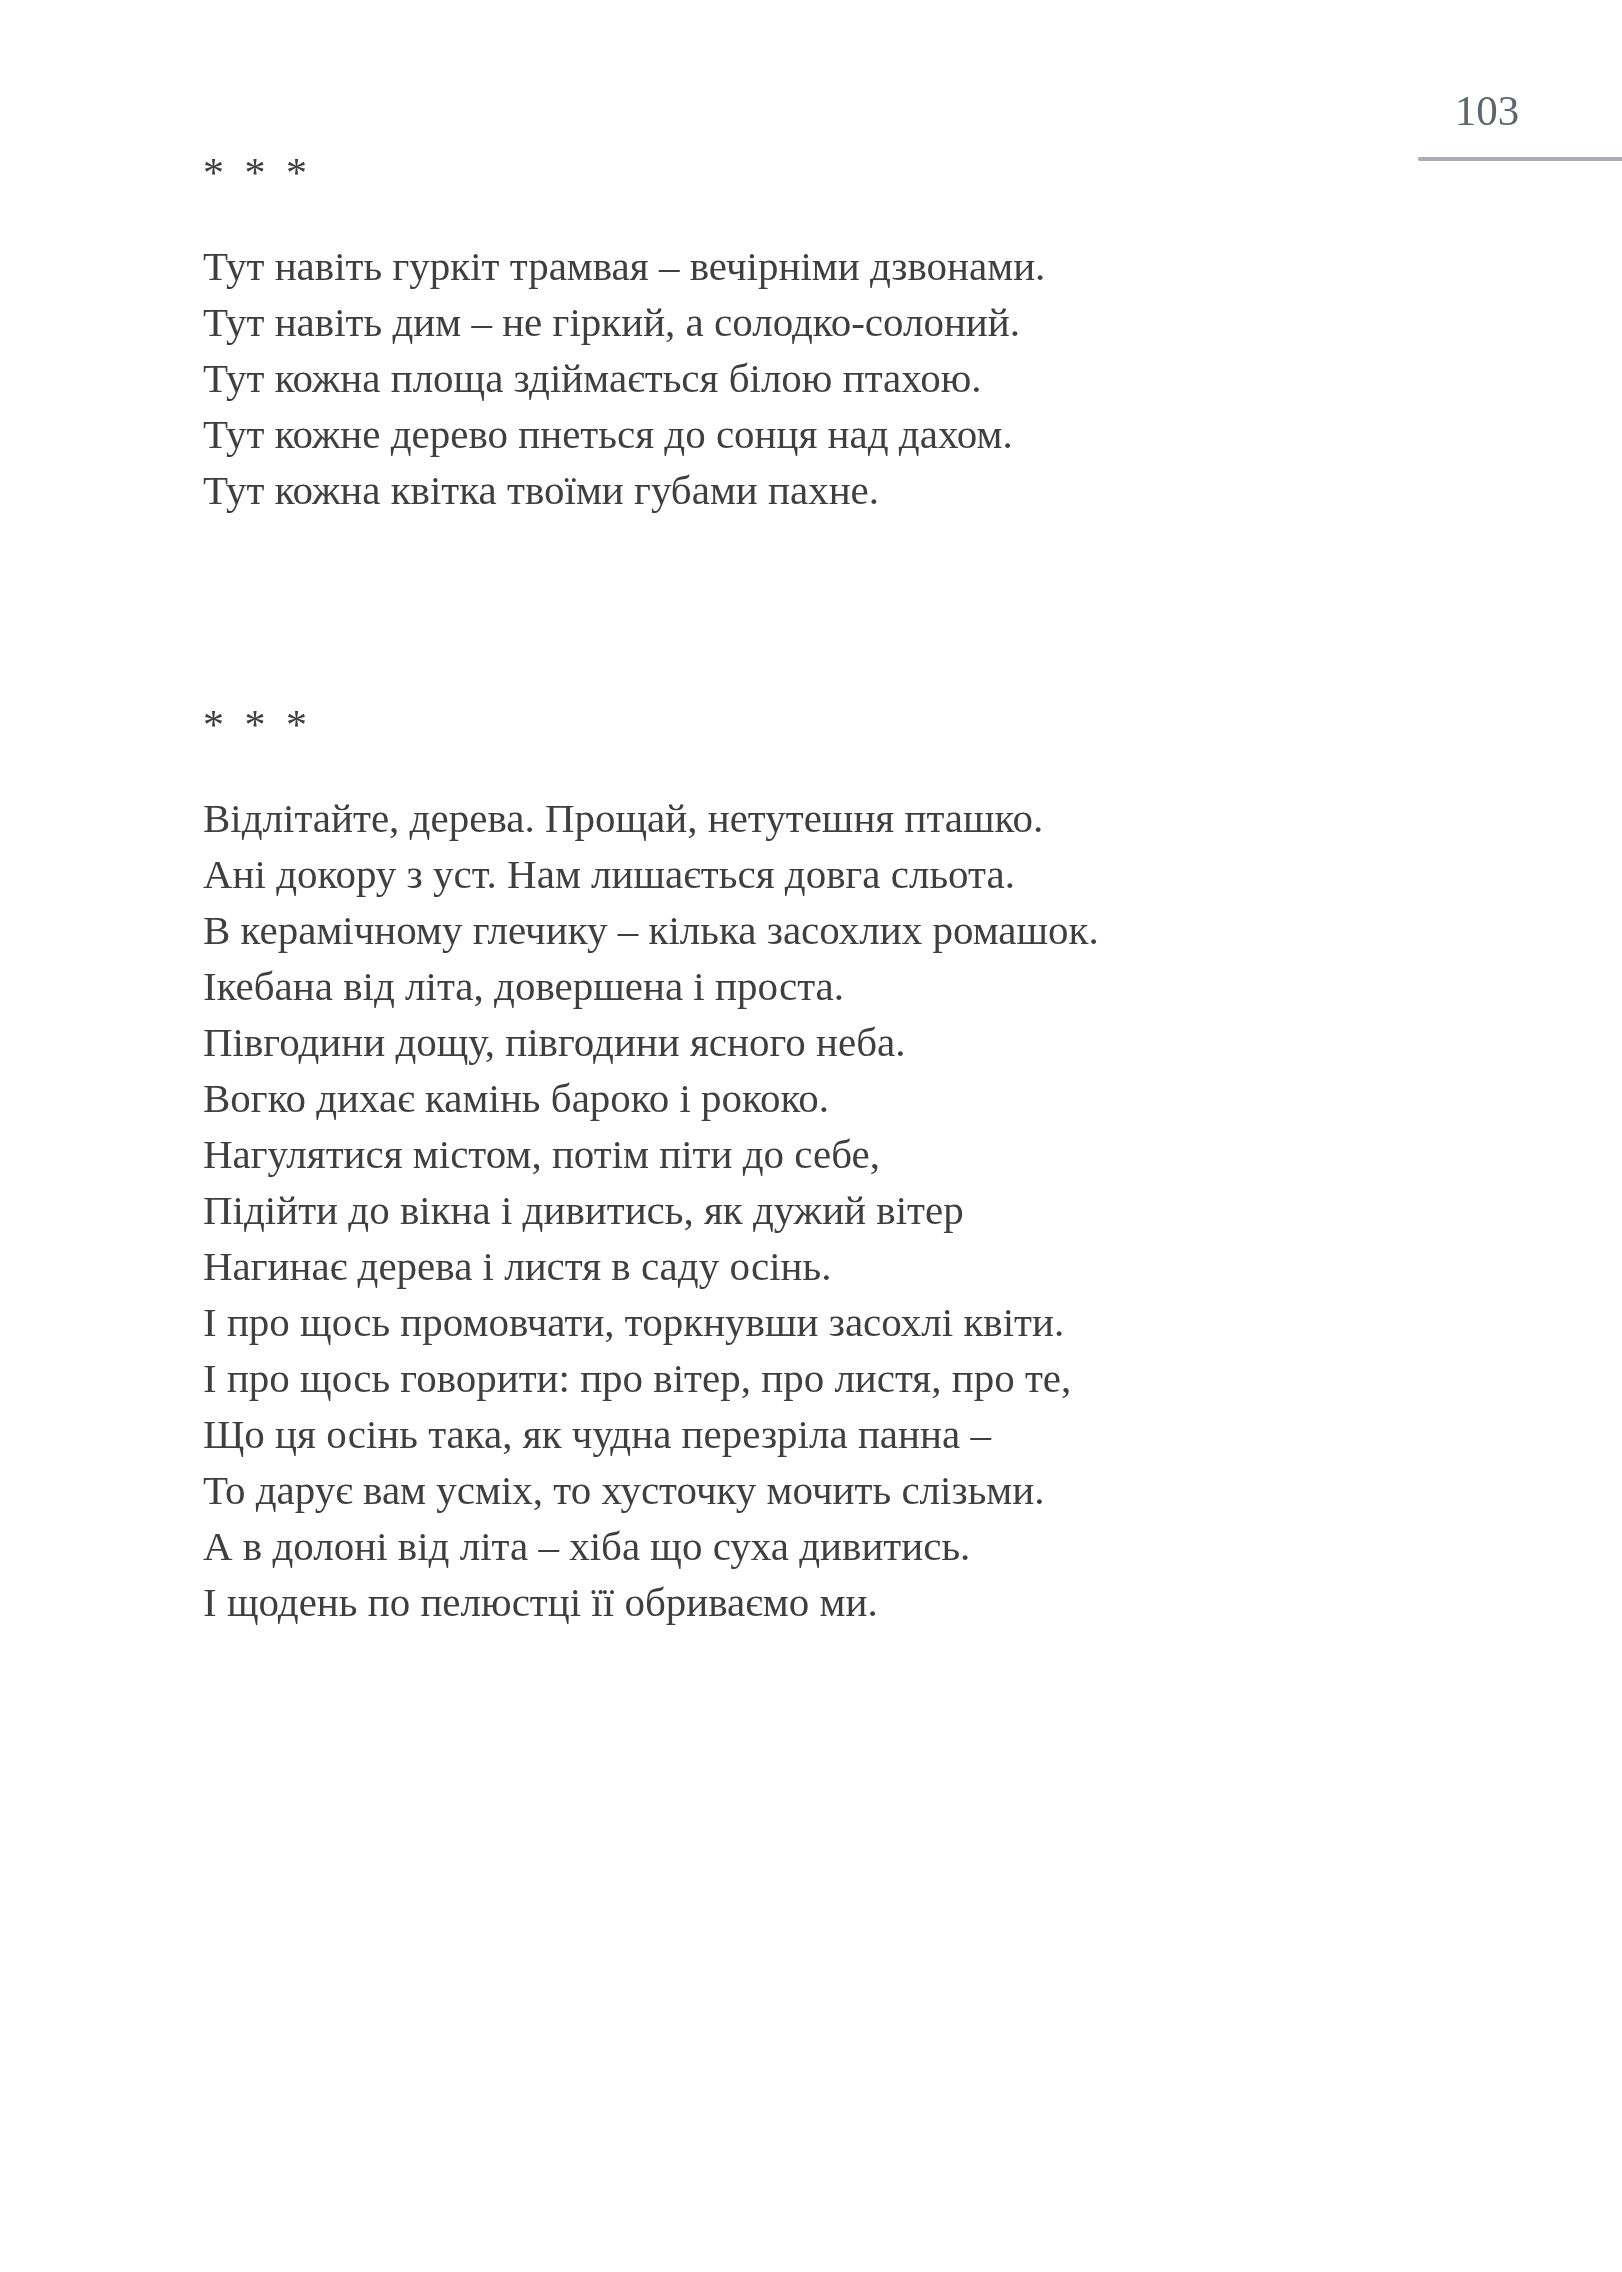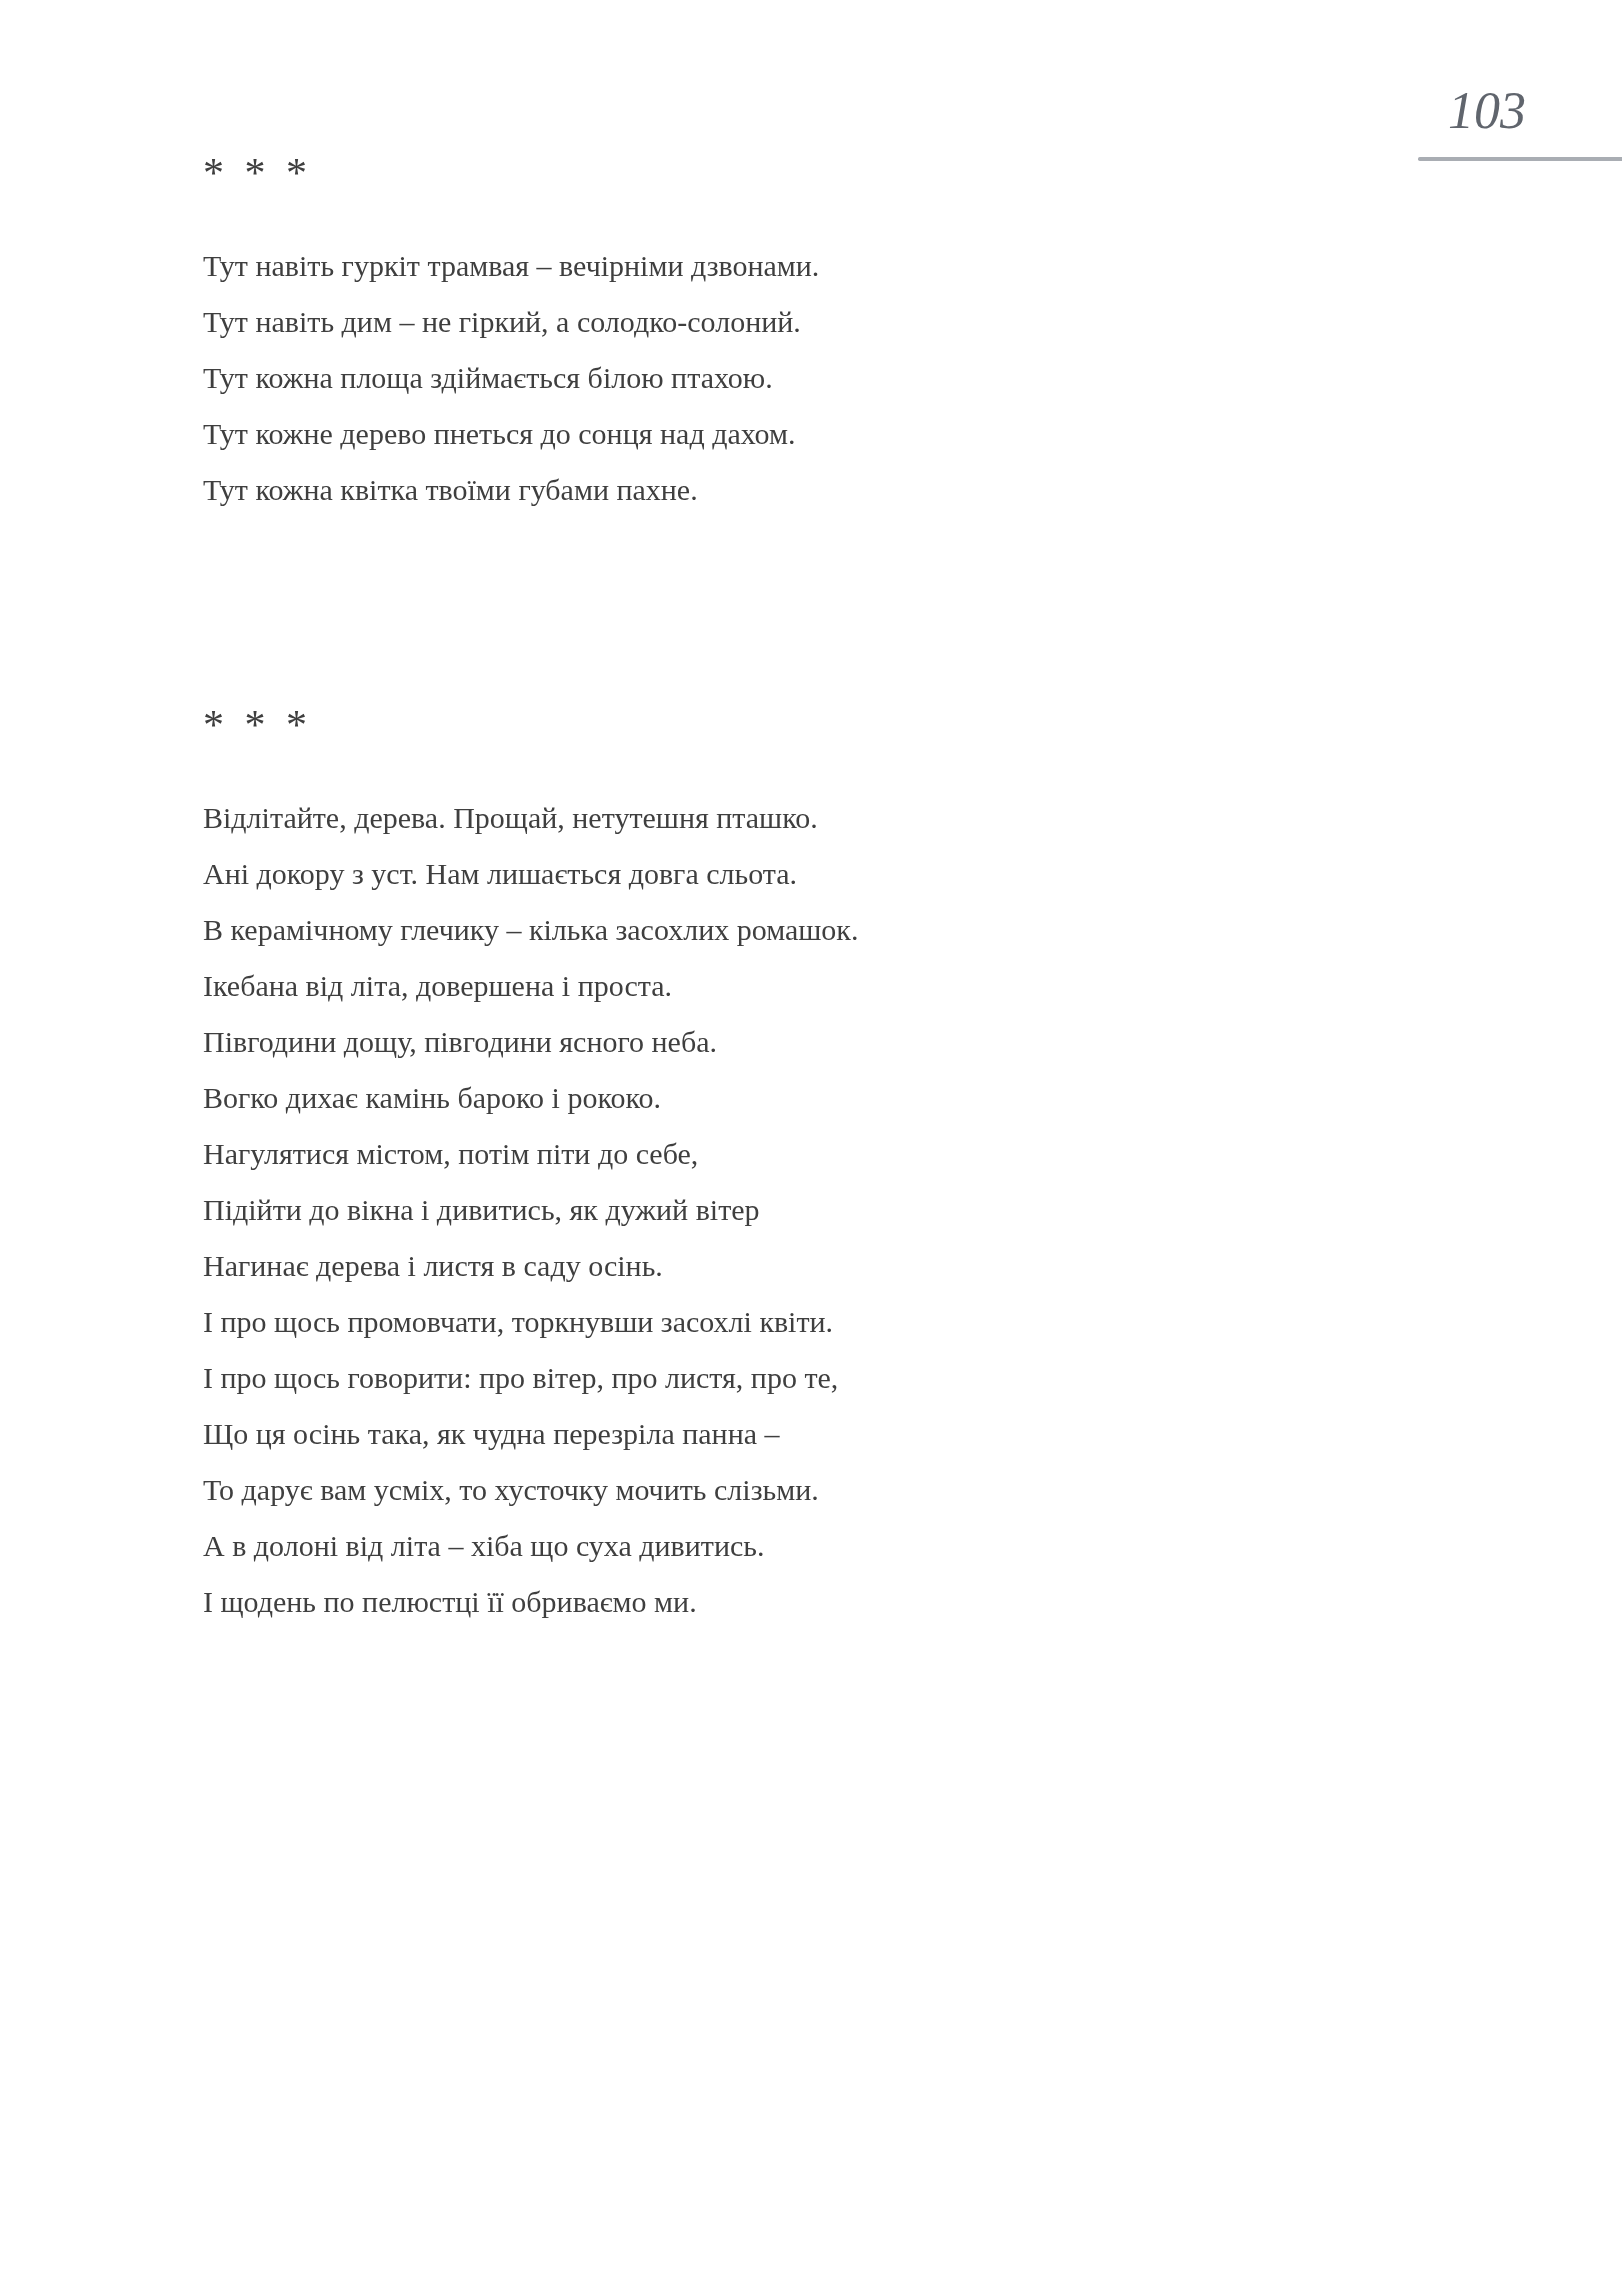--- a/index.html
+++ b/index.html
@@ -17,24 +17,23 @@
     color: var(--text-color, #3f3f3f);
     overflow: hidden;
   }
 
   .page-number {
     position: absolute;
     top: 85px;
     left: 1428px;
     width: 118px;
     text-align: center;
-    font-size: 52px;
+    font-size: 43px;
     line-height: 52px;
     color: var(--page-number-color, #60656d);
-    font-style: italic;
   }
 
   .header-rule {
     position: absolute;
     top: 157px;
     left: 1418px;
     right: 0;
     height: 4.2px;
     background: var(--rule-color, #a9adb3);
     border-radius: 1.7px 0 0 1.7px;
@@ -57,21 +56,21 @@
   .poem-marker {
     font-size: 42px;
     line-height: 42px;
     margin: 0 0 44px 0;
     letter-spacing: 5px;
     color: var(--text-color, #3f3f3f);
   }
 
   .poem-line {
     margin: 0;
-    font-size: 30px;
+    font-size: 41px;
     line-height: 56px;
     white-space: nowrap;
     color: var(--text-color, #3f3f3f);
   }
 </style>
 </head>
 <body>
 
 <div class="page">
   <div class="page-number">103</div>

